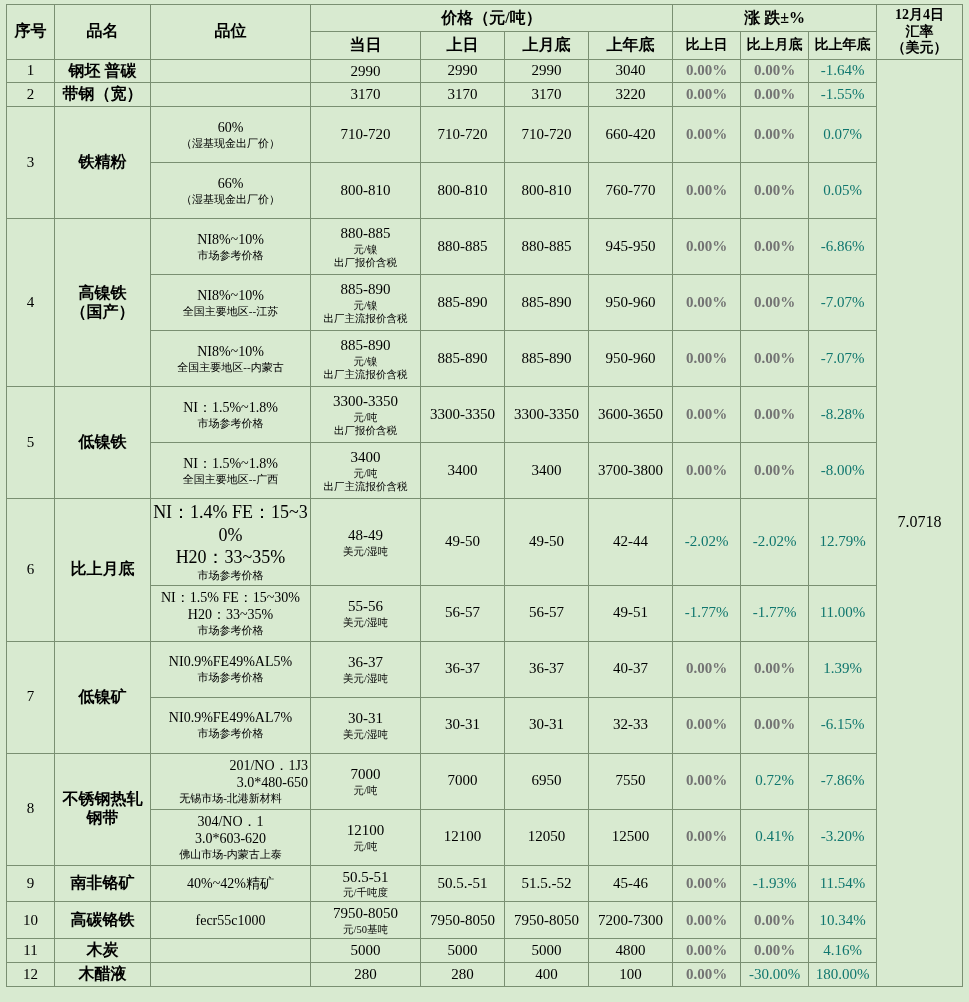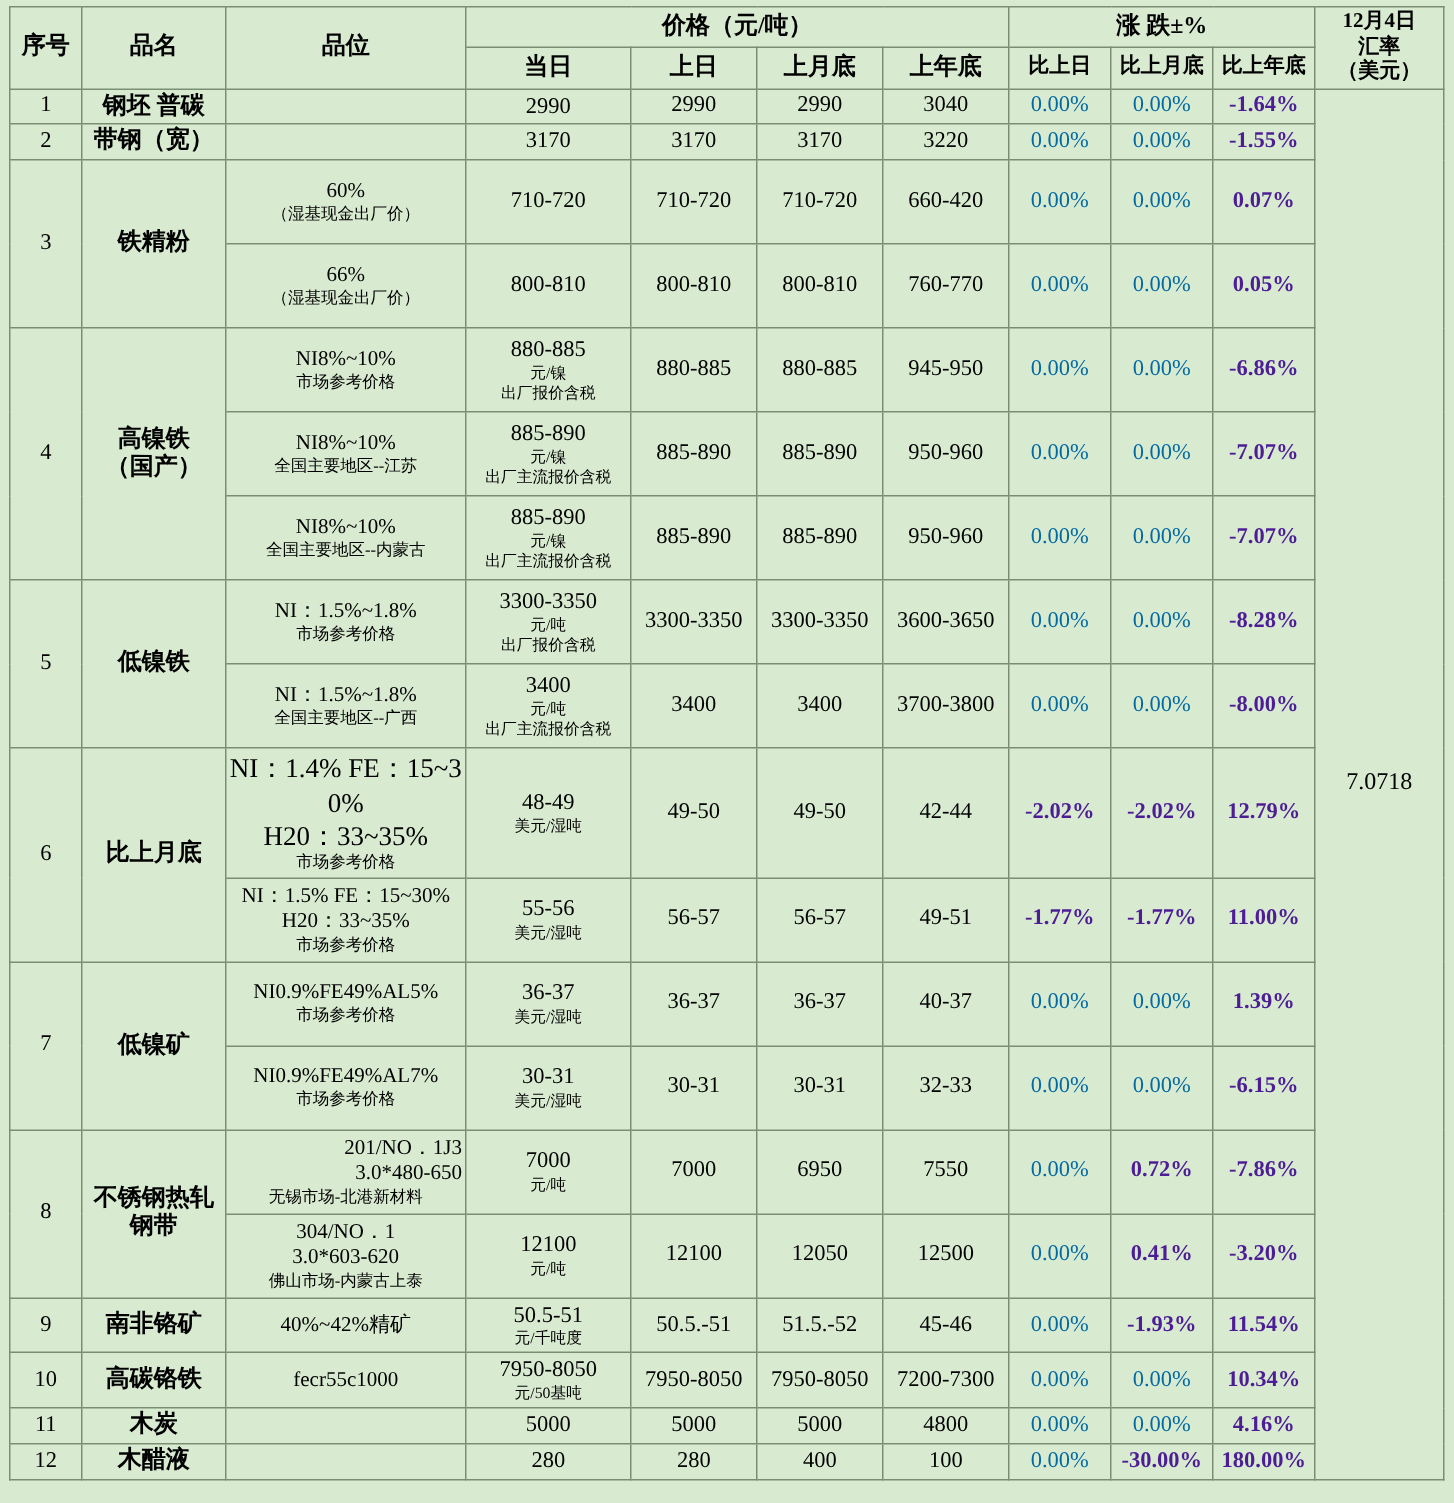--- a/index.html
+++ b/index.html
@@ -37,22 +37,22 @@
     line-height:1.18;
     word-break:break-all;
   }
   th{font-weight:bold;}
   .hdr{font-size:16px;font-weight:bold;}
   .hdr-sm{font-size:14px;font-weight:bold;}
   .sub{font-size:11px;display:block;line-height:1.25;}
   .sub2{font-size:10.5px;display:block;line-height:1.25;}
   .cellmain{font-size:15px;display:block;line-height:1.25;}
   .name{font-weight:bold;font-size:16px;}
-  .neg{color:#4c1d95;font-weight:bold;}
-  .zero{color:#0369a1;}
+  .neg{color:#0f766e;}
+  .zero{color:#737373;font-weight:bold;}
   .idx{font-size:15px;}
   .spec{font-size:14px;}
   .rate{font-size:16px;}
   .tall{height:56px;}
 </style>
 </head>
 <body>
 
 <div class="sheet">
   <table>

